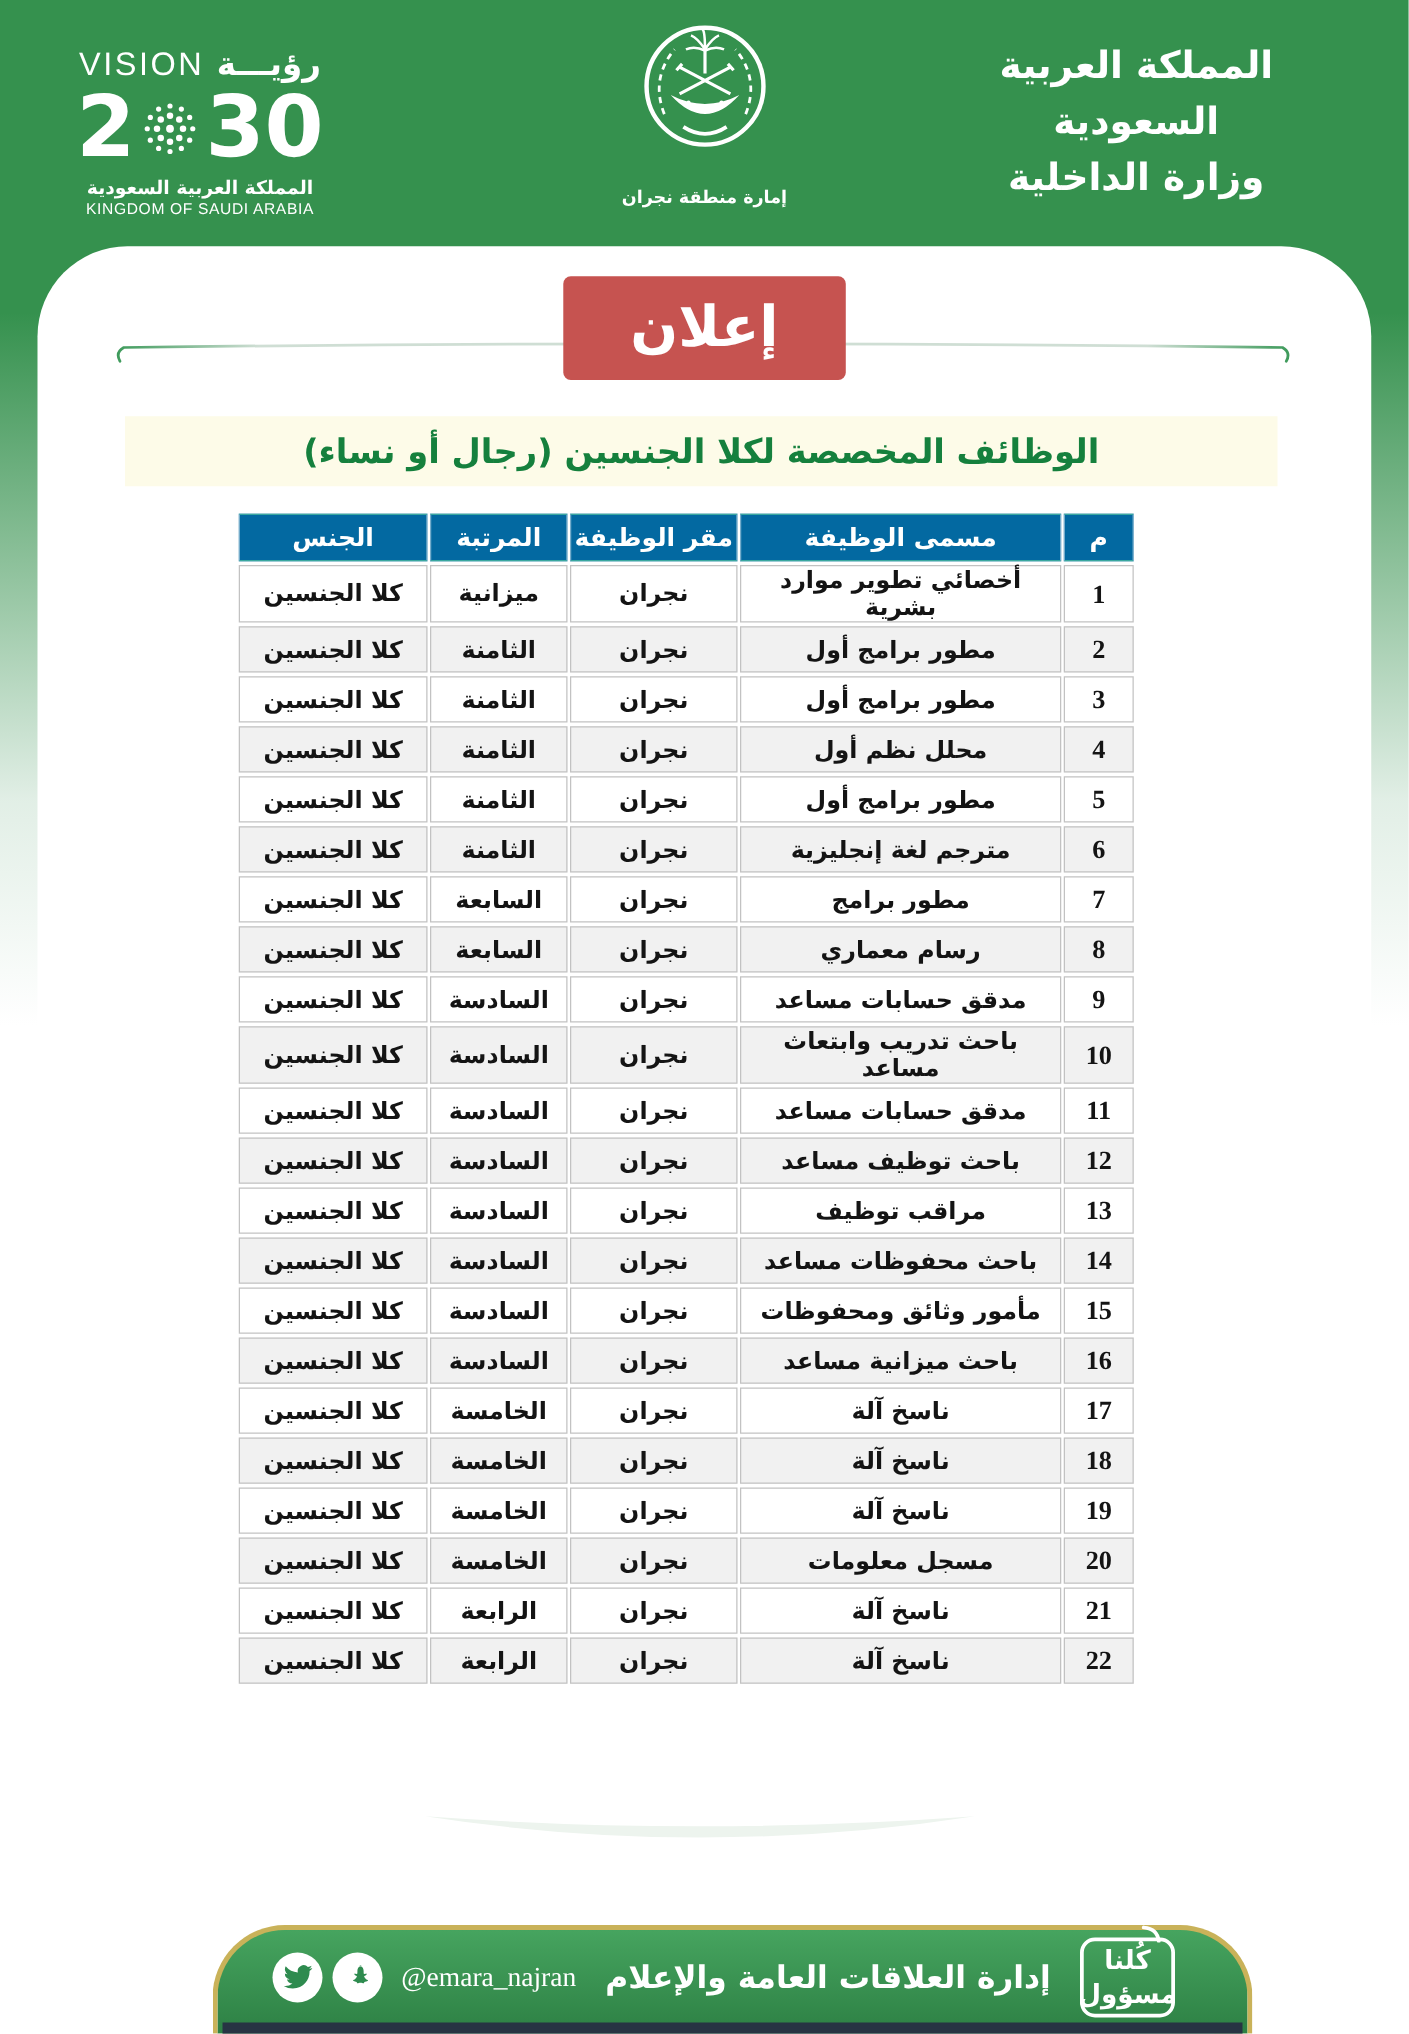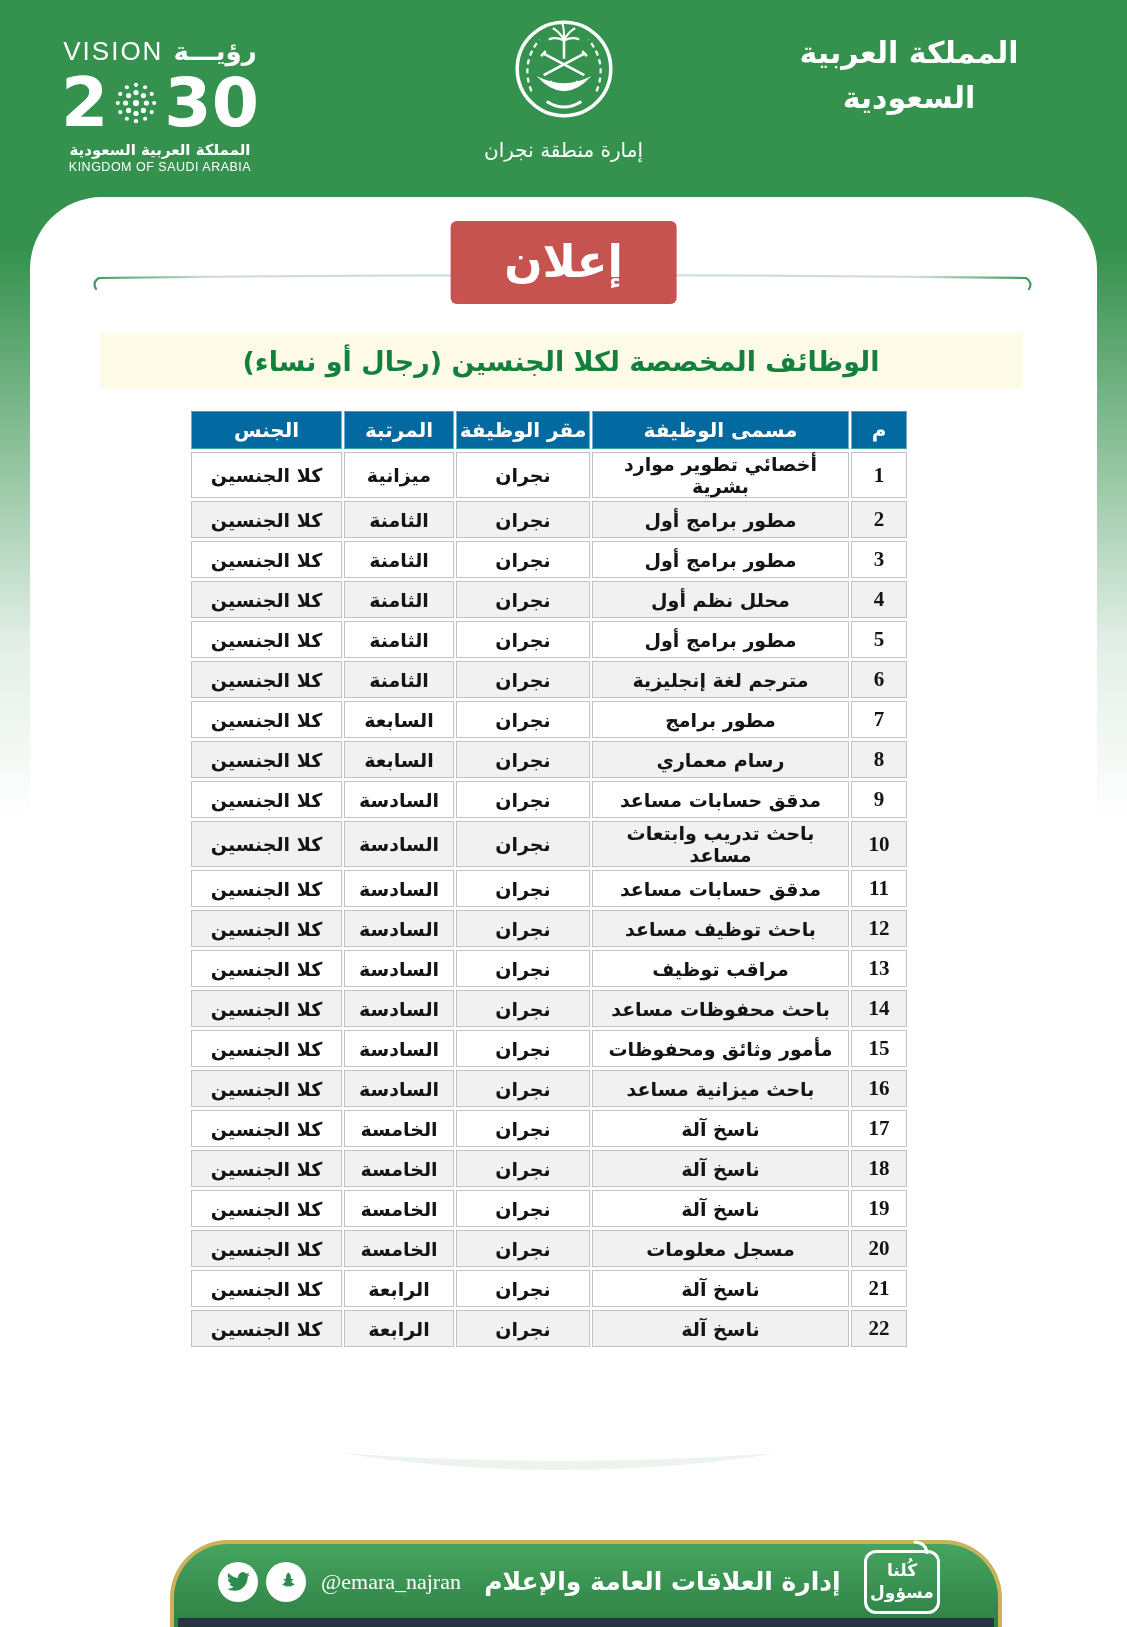--- a/index.html
+++ b/index.html
@@ -15,21 +15,21 @@
   .vision{position:absolute;left:52px;top:36px;width:216px;text-align:center;color:#fff;z-index:3}
   .v-row1{direction:rtl;display:flex;justify-content:center;align-items:baseline;gap:10px;font-size:26px}
   .v-ar{font-weight:bold}
   .v-en{font-family:"Liberation Sans",sans-serif;letter-spacing:2px;font-weight:normal}
   .v-row2{display:flex;justify-content:center;align-items:center;font-size:68px;font-weight:bold;line-height:1;margin-top:2px}
   .v-row2 svg{margin:0 2px}
   .v-row3{direction:rtl;font-size:15px;font-weight:bold;margin-top:4px}
   .v-row4{font-family:"Liberation Sans",sans-serif;font-size:12.5px;letter-spacing:.5px;margin-top:1px}
 
   .emblem-wrap{position:absolute;left:50%;transform:translateX(-50%);top:12px;width:260px;text-align:center;color:#fff;z-index:3}
-  .emblem-caption{direction:rtl;font-size:20px;font-weight:normal;margin-top:0}
+  .emblem-caption{direction:rtl;font-size:14px;font-weight:bold;margin-top:12px}
 
   .ministry{position:absolute;right:48px;top:30px;width:340px;text-align:center;color:#fff;direction:rtl;z-index:3}
   .ministry .m1{font-size:30px;font-weight:bold;line-height:1.5}
   .ministry .m2{font-size:30px;font-weight:bold;line-height:1.5}
 
   
   .arc{position:absolute;left:90px;top:270px;z-index:4}
   .announce{position:absolute;left:50%;top:221px;transform:translateX(-50%);
     background:#c65350;color:#fff;font-size:45px;font-weight:bold;
     padding:11px 54px;border-radius:6px;z-index:5;direction:rtl;line-height:1.35}
@@ -52,21 +52,21 @@
   .swoosh{position:absolute;left:330px;top:1443px;z-index:2}
   .footer{position:absolute;left:170px;width:832px;top:1540px;height:87px;z-index:6;
     background:linear-gradient(180deg,#46a45f,#2d8044);
     border:4px solid #c9b259;border-bottom:none;border-radius:58px 58px 0 0}
   .footer-inner{position:relative;width:100%;height:100%;display:flex;align-items:center;
     direction:rtl;padding:0 58px 8px 44px;color:#fff}
   .dark-strip{position:absolute;left:4px;right:4px;bottom:0;height:9px;background:#273443}
 
   .badge{position:relative;width:76px;height:64px;border:3px solid #fff;border-radius:12px;
     display:flex;flex-direction:column;align-items:center;justify-content:center;
-    font-size:17px;font-weight:bold;line-height:1.25;flex:0 0 auto}
+    font-size:21px;font-weight:bold;line-height:1.25;flex:0 0 auto}
   .badge-tail{position:absolute;top:-13px;right:8px}
 
   .dept{flex:1;text-align:center;font-size:25px;font-weight:bold;padding:0 10px}
 
   .social{display:flex;align-items:center;gap:8px;direction:ltr;flex:0 0 auto}
   .icon-circle{width:40px;height:40px;border-radius:50%;background:#fff;
     display:flex;align-items:center;justify-content:center}
   .handle{font-family:"Liberation Serif",serif;font-size:22px;color:#fff;margin-left:7px}
 </style>
 </head>
@@ -126,20 +126,21 @@
       <circle cx="60" cy="72.5" r="1.7" fill="#fff" stroke="none"></circle>
       <circle cx="73" cy="69" r="1.7" fill="#fff" stroke="none"></circle>
       <path d="M43,88 Q60,99 77,88" stroke-width="3"></path>
     </g>
   </svg>
   <div class="emblem-caption">إمارة منطقة نجران</div>
 </div>
 
 <div class="ministry">
   <div class="m1">المملكة العربية السعودية</div>
+  <div class="m2">وزارة الداخلية</div>
 </div>
 
 <svg class="arc" width="945" height="28" viewBox="0 0 945 28">
   <defs>
     <linearGradient id="arcg" x1="0" y1="0" x2="1" y2="0">
       <stop offset="0" stop-color="#3f9b5c"></stop>
         <stop offset="0.12" stop-color="#cfded4"></stop>
       <stop offset="0.88" stop-color="#cfded4"></stop>
         <stop offset="1" stop-color="#3f9b5c"></stop>
     </linearGradient>

